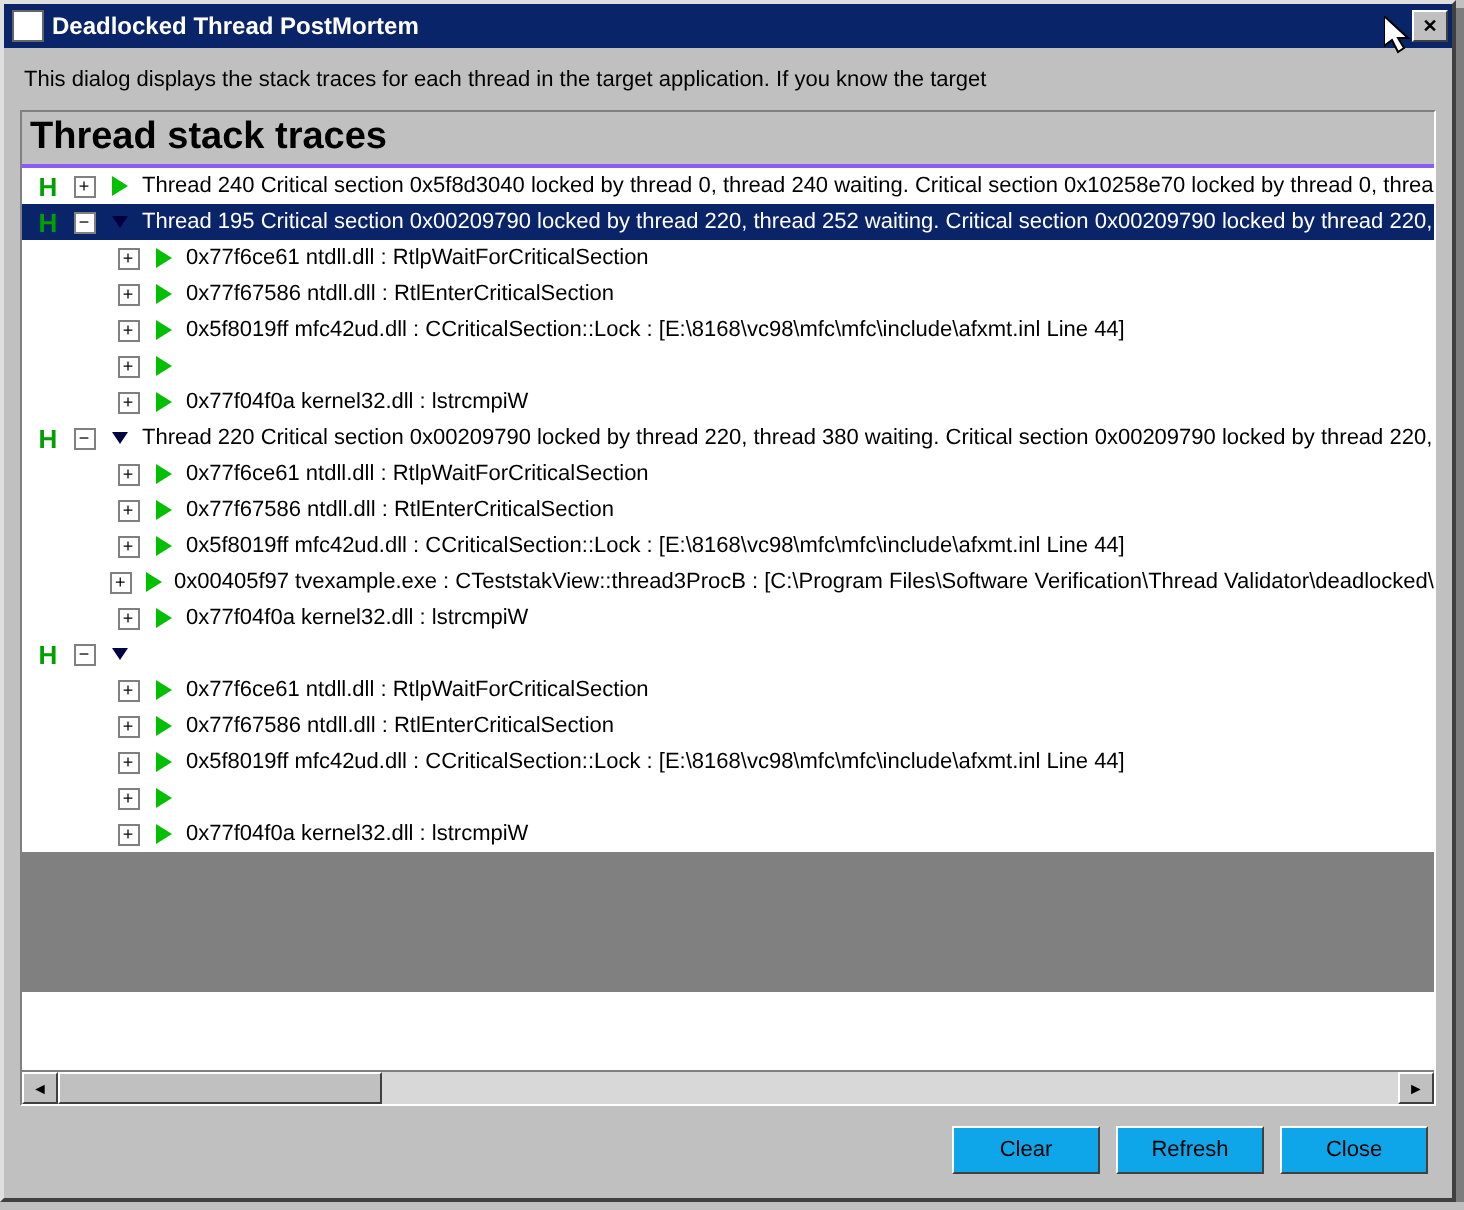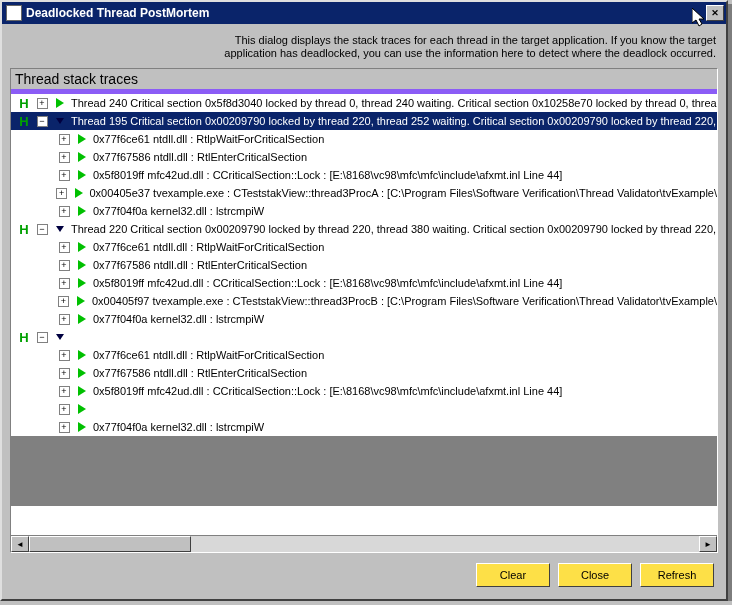--- a/index.html
+++ b/index.html
@@ -43,36 +43,35 @@
     border: 1px solid;
     border-color: #fff #404040 #404040 #fff;
     margin-left: 2px;
     display:flex; align-items:center; justify-content:center;
     font-size: 9px; font-weight:bold; color:#000;
   }
   .desc {
     padding: 10px 10px 8px 10px;
     color: #000;
     line-height: 13px;
-    text-align: right;
   }
   .panel {
     margin: 0 8px;
     border: 1px solid;
     border-color: #808080 #fff #fff #808080;
     flex:1;
     display:flex; flex-direction:column;
     min-height: 0;
   }
   .panel-title {
     background: #c0c0c0;
-    font-weight: normal;
-    font-size: 14px;
+    font-weight: bold;
+    font-size: 19px;
     padding: 2px 4px;
-    border-bottom: 5px solid #8b5cf6;
+    border-bottom: 2px solid #8b5cf6;
   }
   .tree {
     background: #fff;
     flex:1;
     overflow: hidden;
     position: relative;
     min-height: 0;
   }
   .rows { white-space: nowrap; }
   .row {
@@ -138,21 +137,21 @@
     position:absolute; left:0; top:0; height:14px; width:160px;
     background:#c0c0c0;
     border:1px solid; border-color:#fff #404040 #404040 #fff;
   }
   .btnrow {
     display:flex; justify-content:flex-end; gap:8px;
     padding: 10px 12px 12px 0;
   }
   .btn {
     min-width: 72px; height:22px;
-    background:#fde047;
+    background:#0ea5e9;
     border:1px solid; border-color:#fff #404040 #404040 #fff;
     font-size:11px;
     display:flex; align-items:center; justify-content:center;
   }
   .cursor{
     position:absolute; top:8px; right:22px;
     pointer-events:none;
   }
 </style>
 </head>
@@ -160,21 +159,20 @@
 
 <div class="window">
   <div class="titlebar">
     <span class="title-icon"></span>
     <span class="title-text">Deadlocked Thread PostMortem</span>
     <span class="sysbtn">✕</span>
   </div>
 
   <div class="desc">
     <div>This dialog displays the stack traces for each thread in the target application. If you know the target</div>
-    <div>application has deadlocked, you can use the information here to detect where the deadlock occurred.</div>
   </div>
 
   <div class="panel">
     <div class="panel-title">Thread stack traces</div>
     <div class="tree">
       <div class="rows" id="rows">
           <div class="row">
             <span class="hcell">
               <span class="h-letter">H</span>
             </span>
@@ -233,21 +231,20 @@
           </div>
           <div class="row">
             <span class="hcell"></span>
             <span class="hcell" style="width: 22px;"></span>
             <span class="hcell">
               <span class="expander">+</span>
             </span>
             <span class="hcell">
               <span class="play"></span>
             </span>
-            <span class="txt">0x00405e37 tvexample.exe : CTeststakView::thread3ProcA : [C:\Program Files\Software Verification\Thread Validator\tvExample\</span>
           </div>
           <div class="row">
             <span class="hcell"></span>
             <span class="hcell" style="width: 22px;"></span>
             <span class="hcell">
               <span class="expander">+</span>
             </span>
             <span class="hcell">
               <span class="play"></span>
             </span>
@@ -300,21 +297,21 @@
           </div>
           <div class="row">
             <span class="hcell"></span>
             <span class="hcell" style="width: 22px;"></span>
             <span class="hcell">
               <span class="expander">+</span>
             </span>
             <span class="hcell">
               <span class="play"></span>
             </span>
-            <span class="txt">0x00405f97 tvexample.exe : CTeststakView::thread3ProcB : [C:\Program Files\Software Verification\Thread Validator\tvExample\</span>
+            <span class="txt">0x00405f97 tvexample.exe : CTeststakView::thread3ProcB : [C:\Program Files\Software Verification\Thread Validator\deadlocked\</span>
           </div>
           <div class="row">
             <span class="hcell"></span>
             <span class="hcell" style="width: 22px;"></span>
             <span class="hcell">
               <span class="expander">+</span>
             </span>
             <span class="hcell">
               <span class="play"></span>
             </span>
@@ -392,20 +389,20 @@
       <div class="hsbtn">◄</div>
       <div class="hstrack">
         <div class="hsthumb"></div>
       </div>
       <div class="hsbtn">►</div>
     </div>
   </div>
 
   <div class="btnrow">
     <div class="btn">Clear</div>
+    <div class="btn">Refresh</div>
     <div class="btn">Close</div>
-    <div class="btn">Refresh</div>
   </div>
 </div>
 
 <svg class="cursor" width="18" height="22">
   <polygon points="0,0 0,15 4,12 7,18 10,16 7,11 12,11" fill="#fff" stroke="#000"></polygon>
 </svg>
 
 </body></html>

